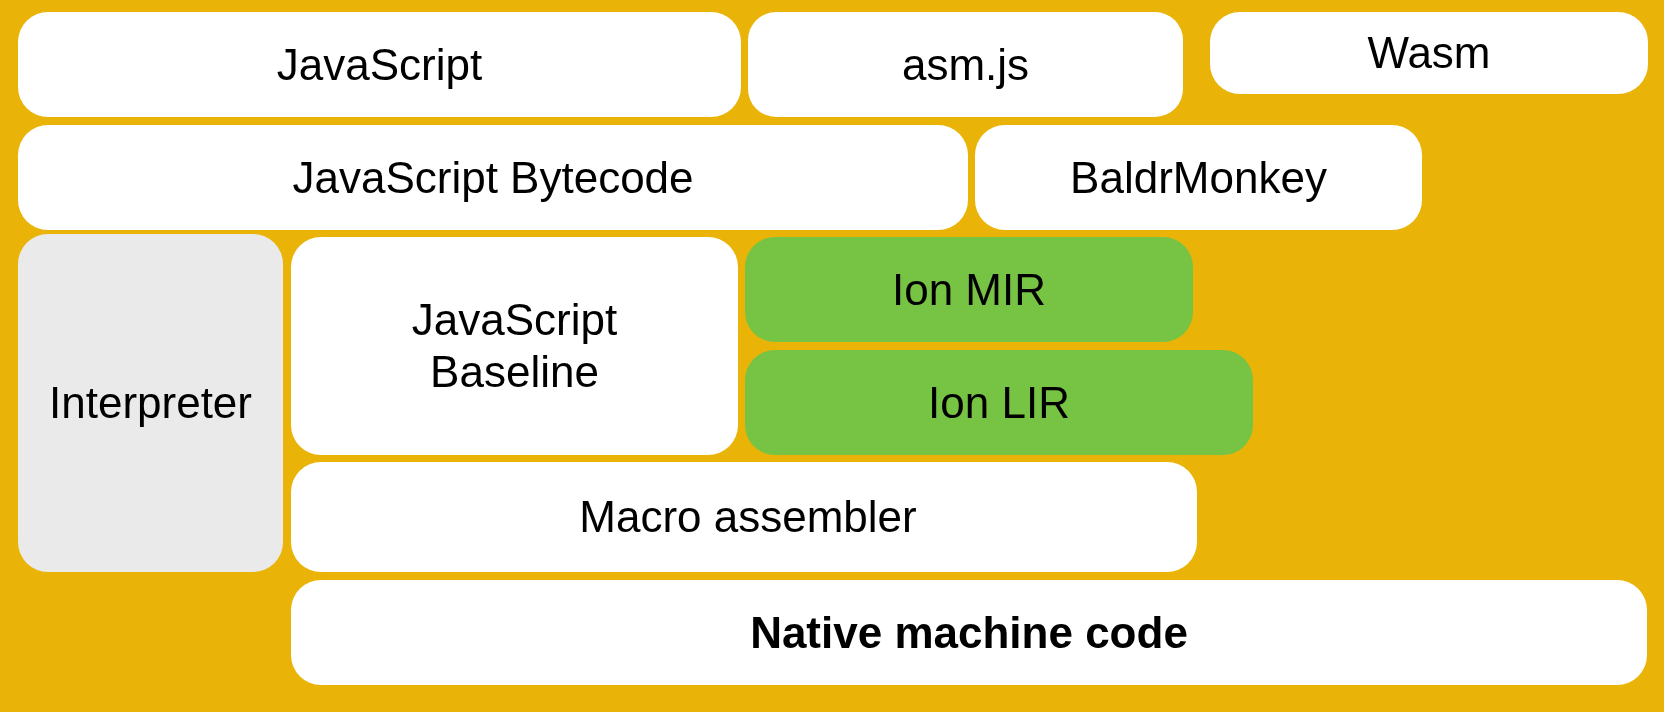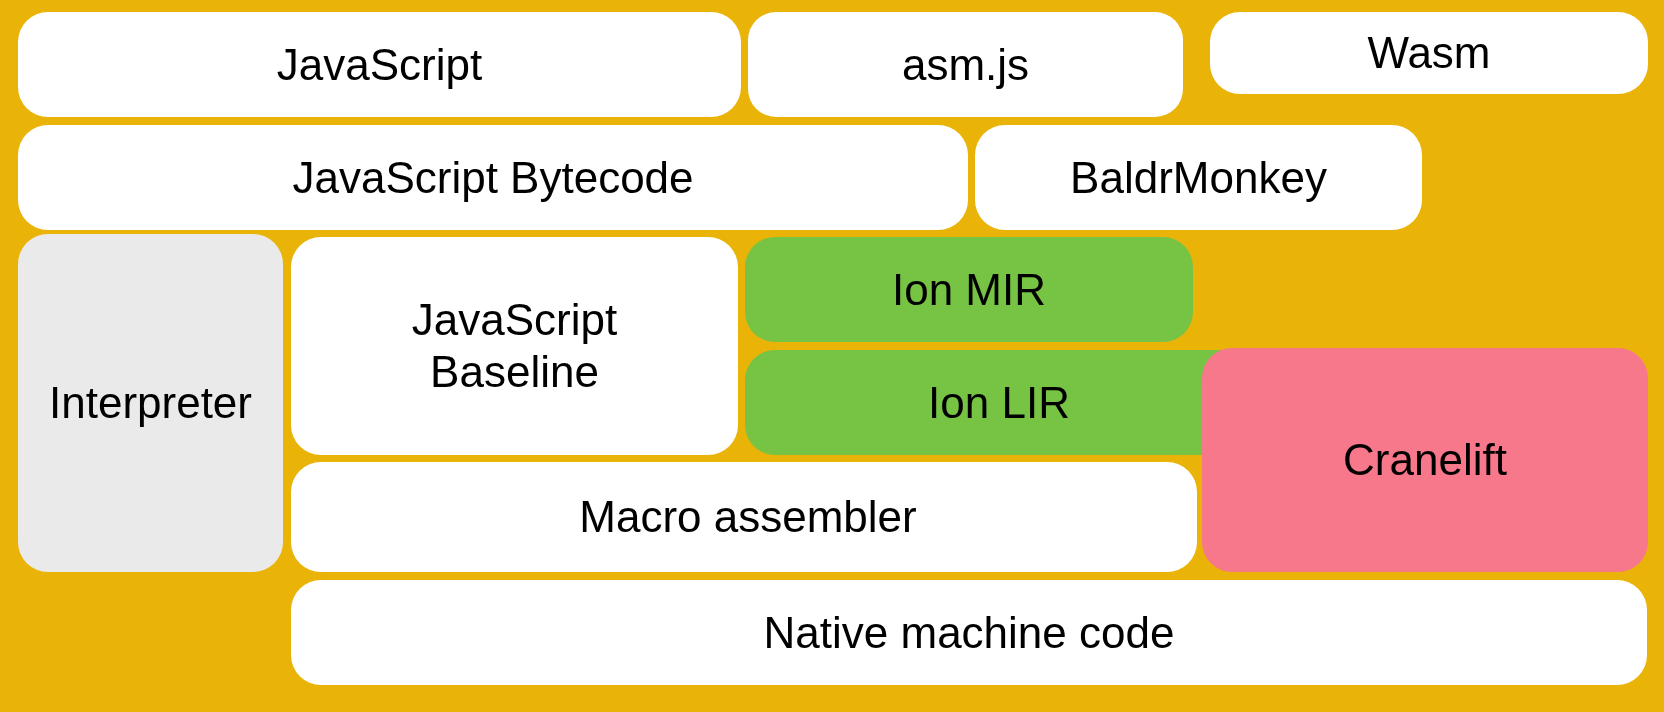--- a/index.html
+++ b/index.html
@@ -80,25 +80,22 @@
   </div>
 
   <div class="node" id="n-ionmir" style="background: rgb(119, 195, 68);">
     <span class="label">Ion MIR</span>
   </div>
 
   <div class="node" id="n-ionlir" style="background: rgb(119, 195, 68);">
     <span class="label">Ion LIR</span>
   </div>
 
-  <div class="node" id="n-cranelift" style="background: rgb(247, 120, 138);">
-    <span class="label">Cranelift</span>
-  </div>
 
   <div class="node" id="n-macro" style="background: rgb(255, 255, 255);">
     <span class="label">Macro assembler</span>
   </div>
 
-  <div class="node" id="n-native" style="background: rgb(255, 255, 255);">
+  <div class="node" id="n-native" style="background: rgb(255, 255, 255); font-weight: bold;">
     <span class="label">Native machine code</span>
   </div>
 
 </div>
 
 </body></html>

